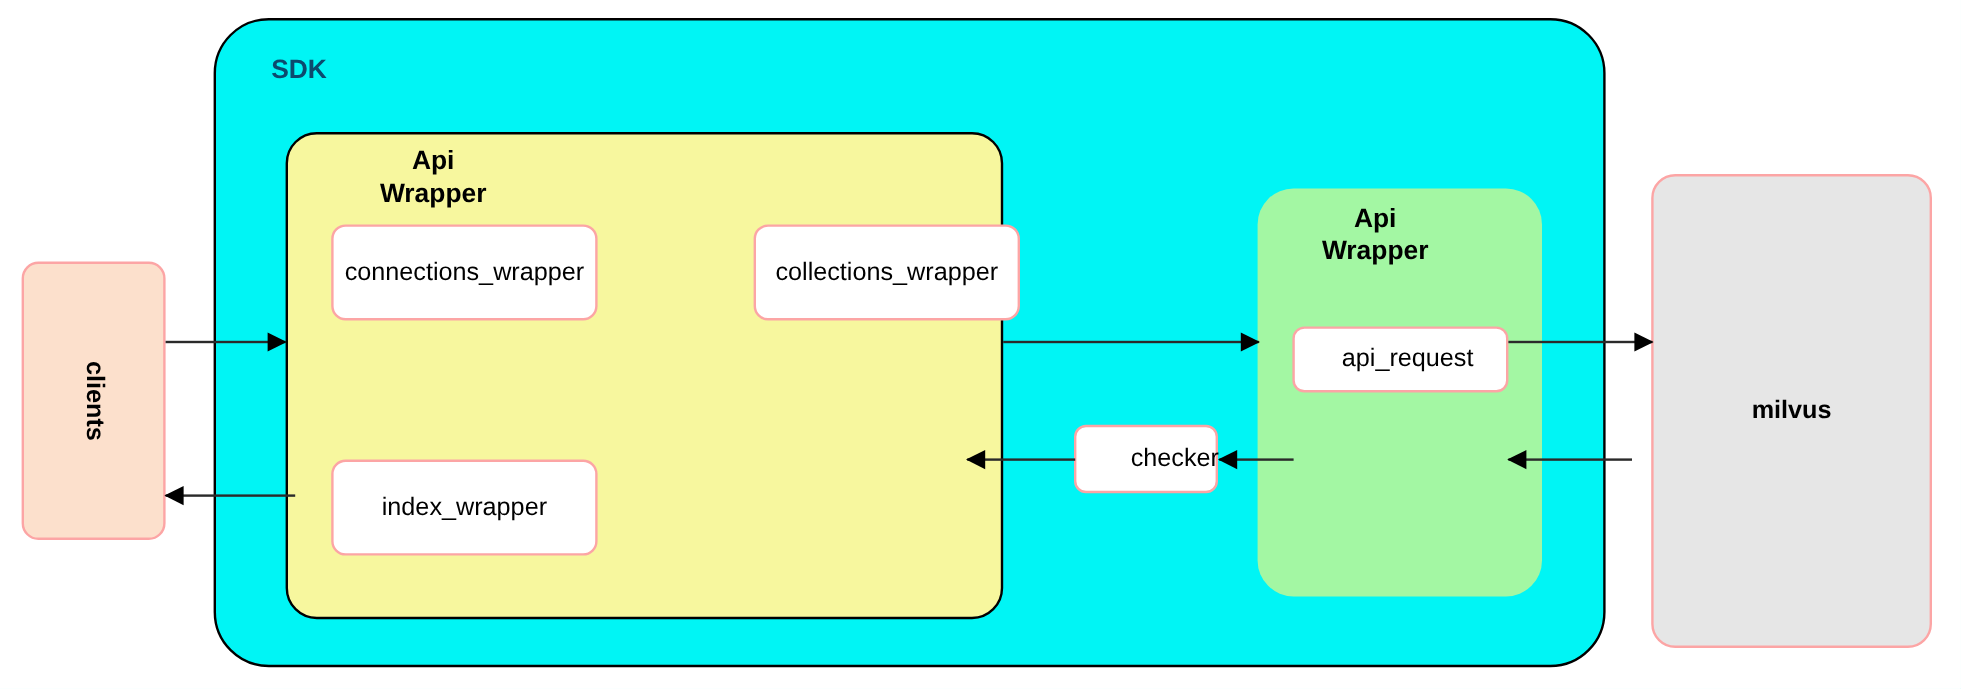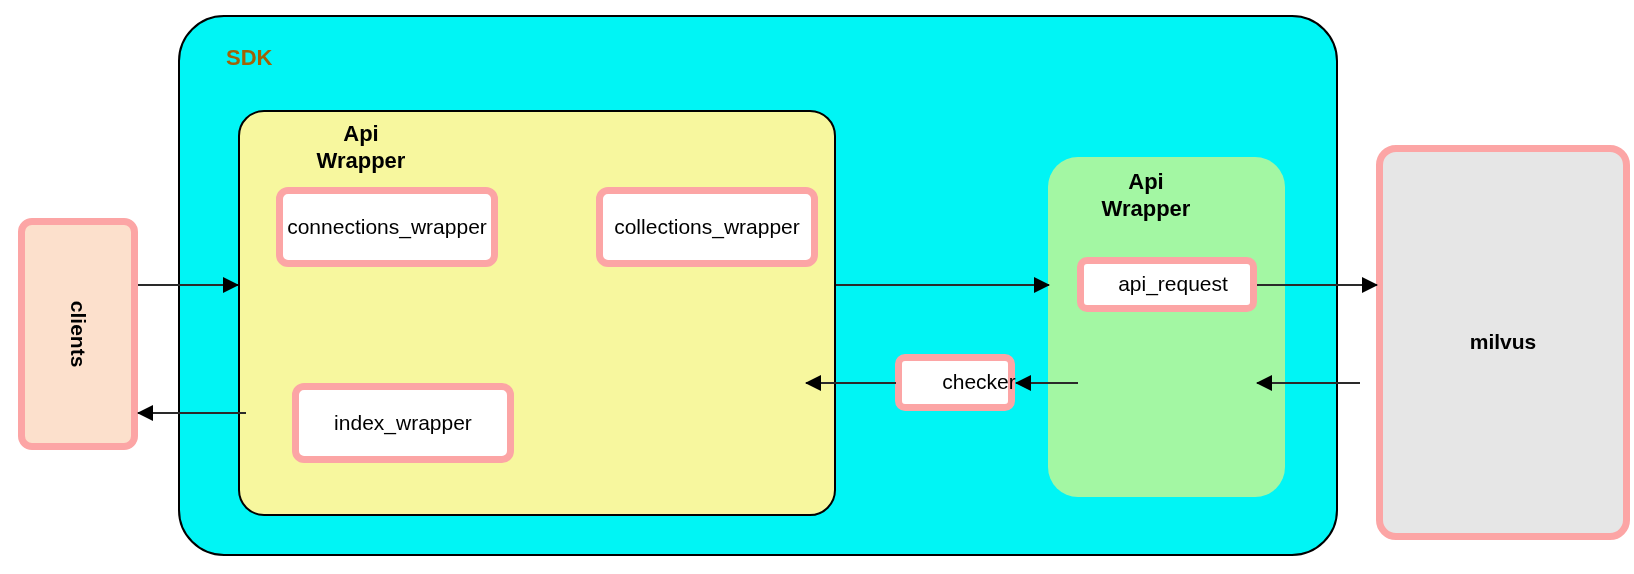--- a/index.html
+++ b/index.html
@@ -15,21 +15,21 @@
     width: 1634px;
     height: 574px;
     background: #ffffff;
     overflow: hidden;
   }
 
   
   .box {
     position: absolute;
     box-sizing: border-box;
-    border: 7px solid #fca5a5;
+    border: 2px solid #fca5a5;
     background: #ffffff;
     display: flex;
     align-items: center;
     justify-content: center;
   }
   .lbl {
     font-size: 21px;
     color: #000000;
     line-height: 1.15;
     white-space: nowrap;
@@ -45,21 +45,21 @@
     border: 2px solid #000000;
     border-radius: 46px;
     display: block;
   }
   #sdk-title {
     position: absolute;
     left: 46px;
     top: 28px;
     font-size: 22px;
     font-weight: bold;
-    color: #a16207;
+    color: #0c4a6e;
   }
 
   #api-wrapper-container {
     left: 238px;
     top: 110px;
     width: 598px;
     height: 406px;
     background: #f7f79e;
     border: 2px solid #000000;
     border-radius: 26px;
@@ -110,47 +110,47 @@
   }
   #clients-box .lbl {
     transform: rotate(90deg);
     font-weight: bold;
     font-size: 21px;
   }
 
   #milvus-box {
     left: 1376px;
     top: 145px;
-    width: 254px;
+    width: 234px;
     height: 395px;
     background: #e6e6e6;
     border-radius: 20px;
   }
   #milvus-box .lbl { font-weight: bold; }
 
   .wrapper-box {
     width: 222px;
     height: 80px;
     border-radius: 12px;
     background: #ffffff;
   }
   .wrapper-col-l { left: 276px; }
-  .wrapper-col-r { left: 596px; }
+  .wrapper-col-r { left: 628px; }
   .wrapper-row-1 { top: 187px; }
   .wrapper-row-2 { top: 285px; }
-  .wrapper-row-3 { top: 383px; margin-left: 16px; }
+  .wrapper-row-3 { top: 383px; }
 
   .gw-box {
     left: 1077px;
     width: 180px;
     height: 55px;
     border-radius: 10px;
     background: #ffffff;
   }
-  .gw-row-1 { top: 257px; padding-left: 12px; }
+  .gw-row-1 { top: 272px; padding-left: 12px; }
   .gw-row-2 { top: 355px; }
 
   #checker-box {
     left: 895px;
     top: 354px;
     width: 120px;
     height: 57px;
     border-radius: 10px;
     background: #ffffff;
     padding-left: 48px;

